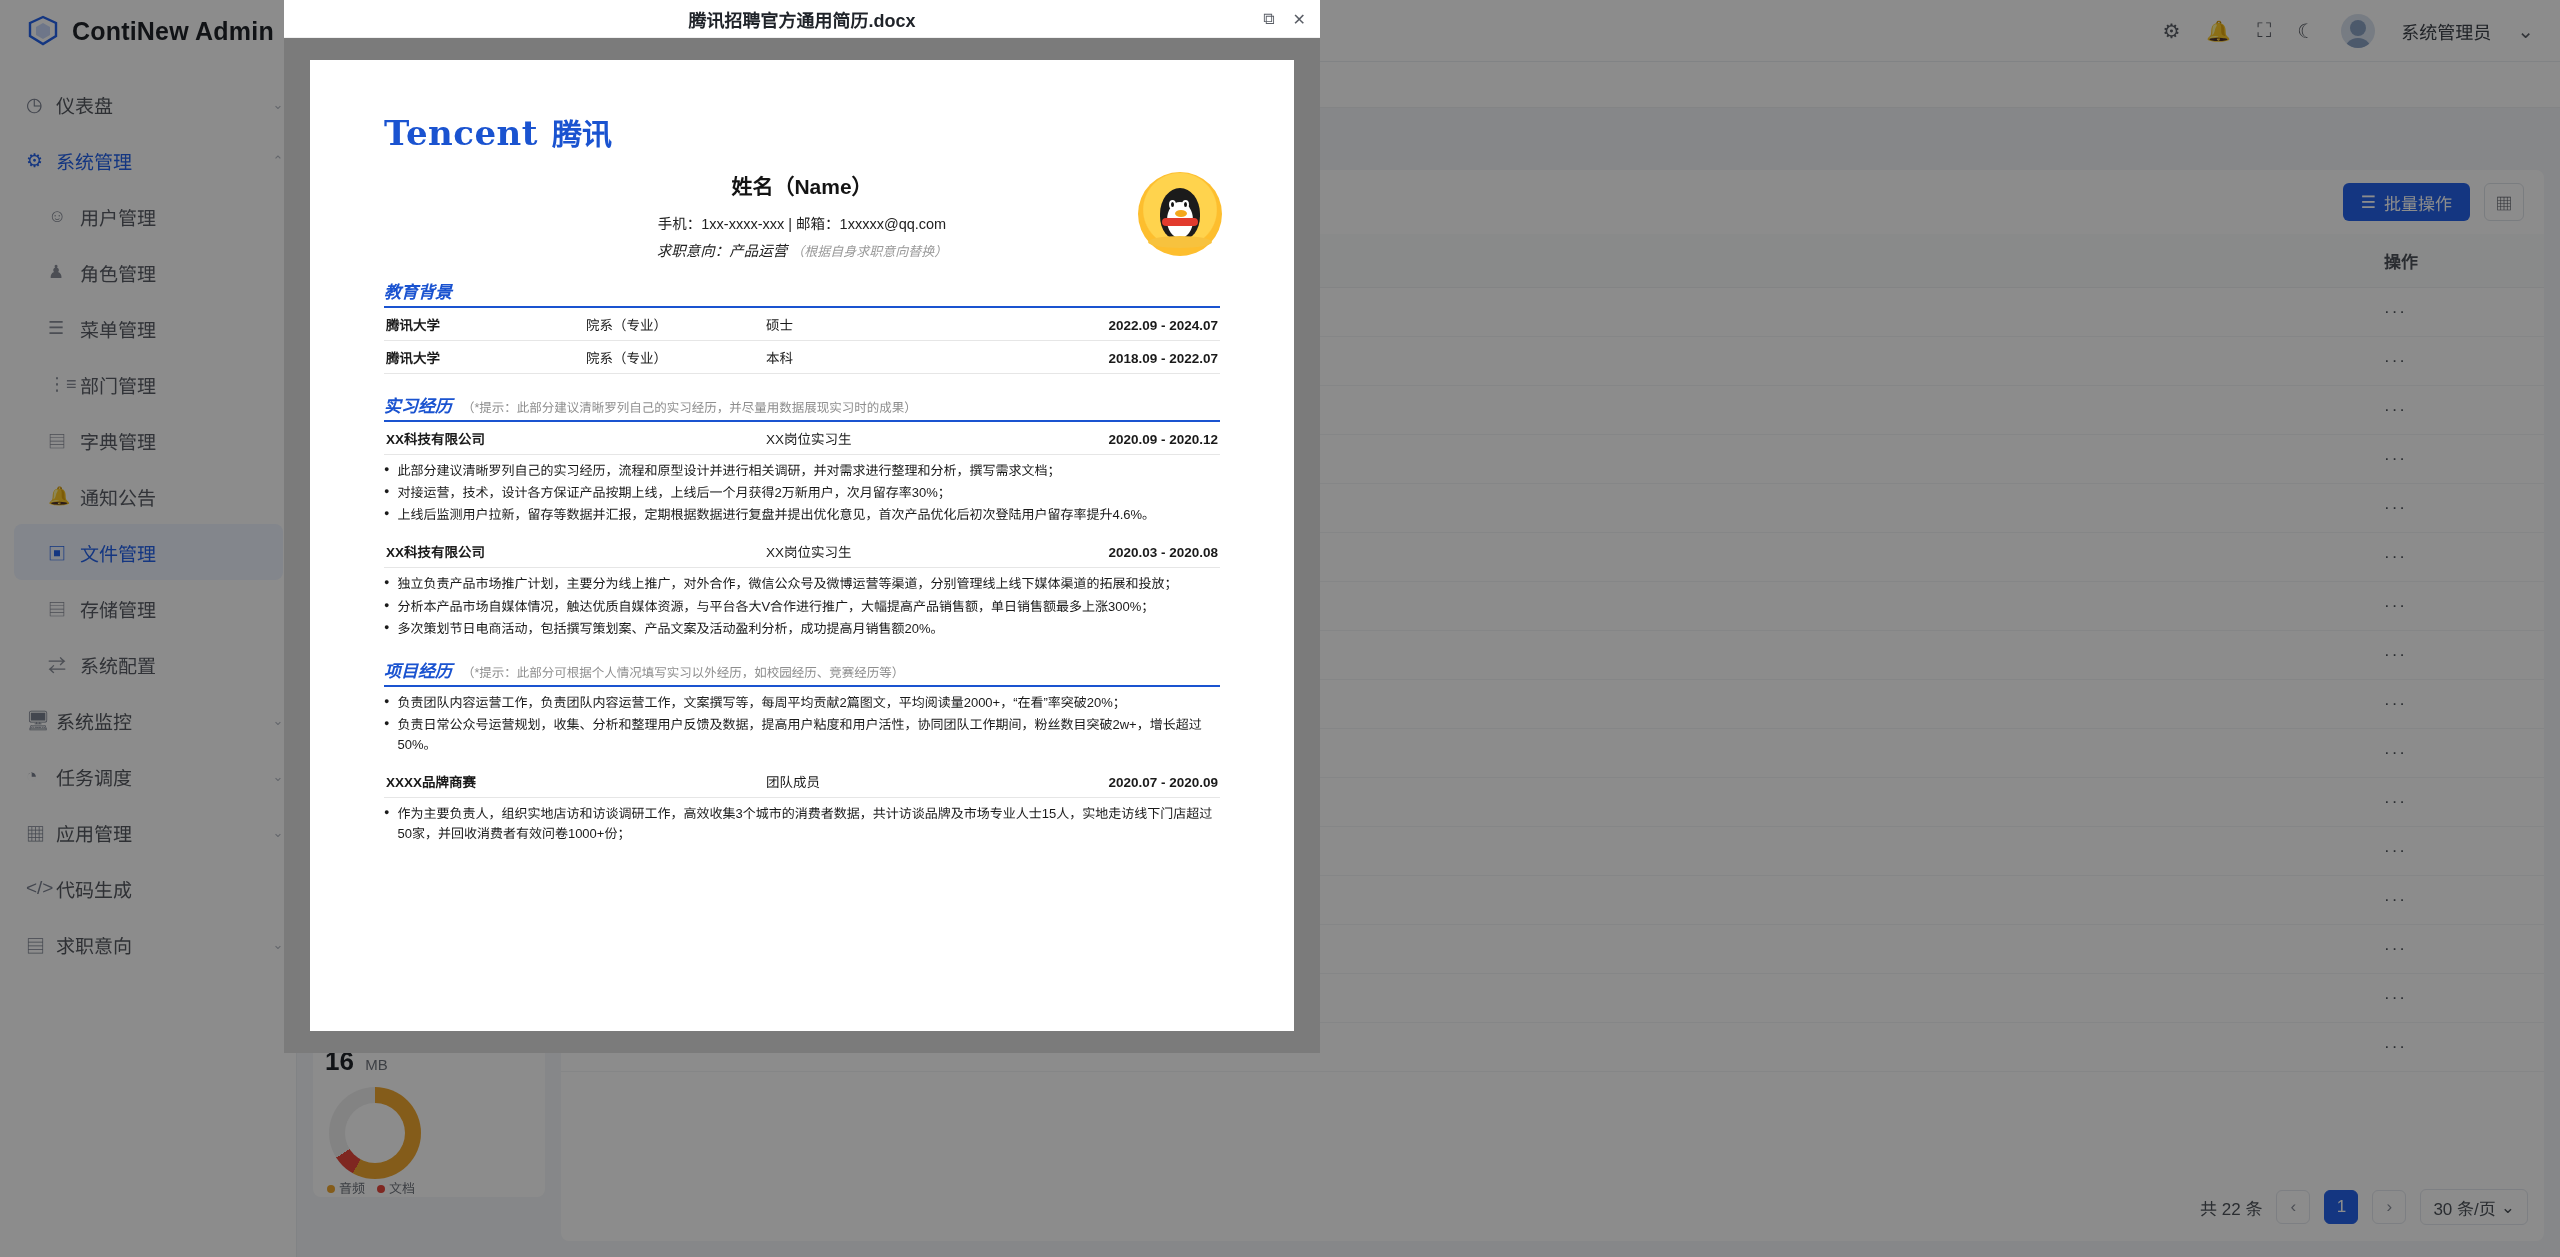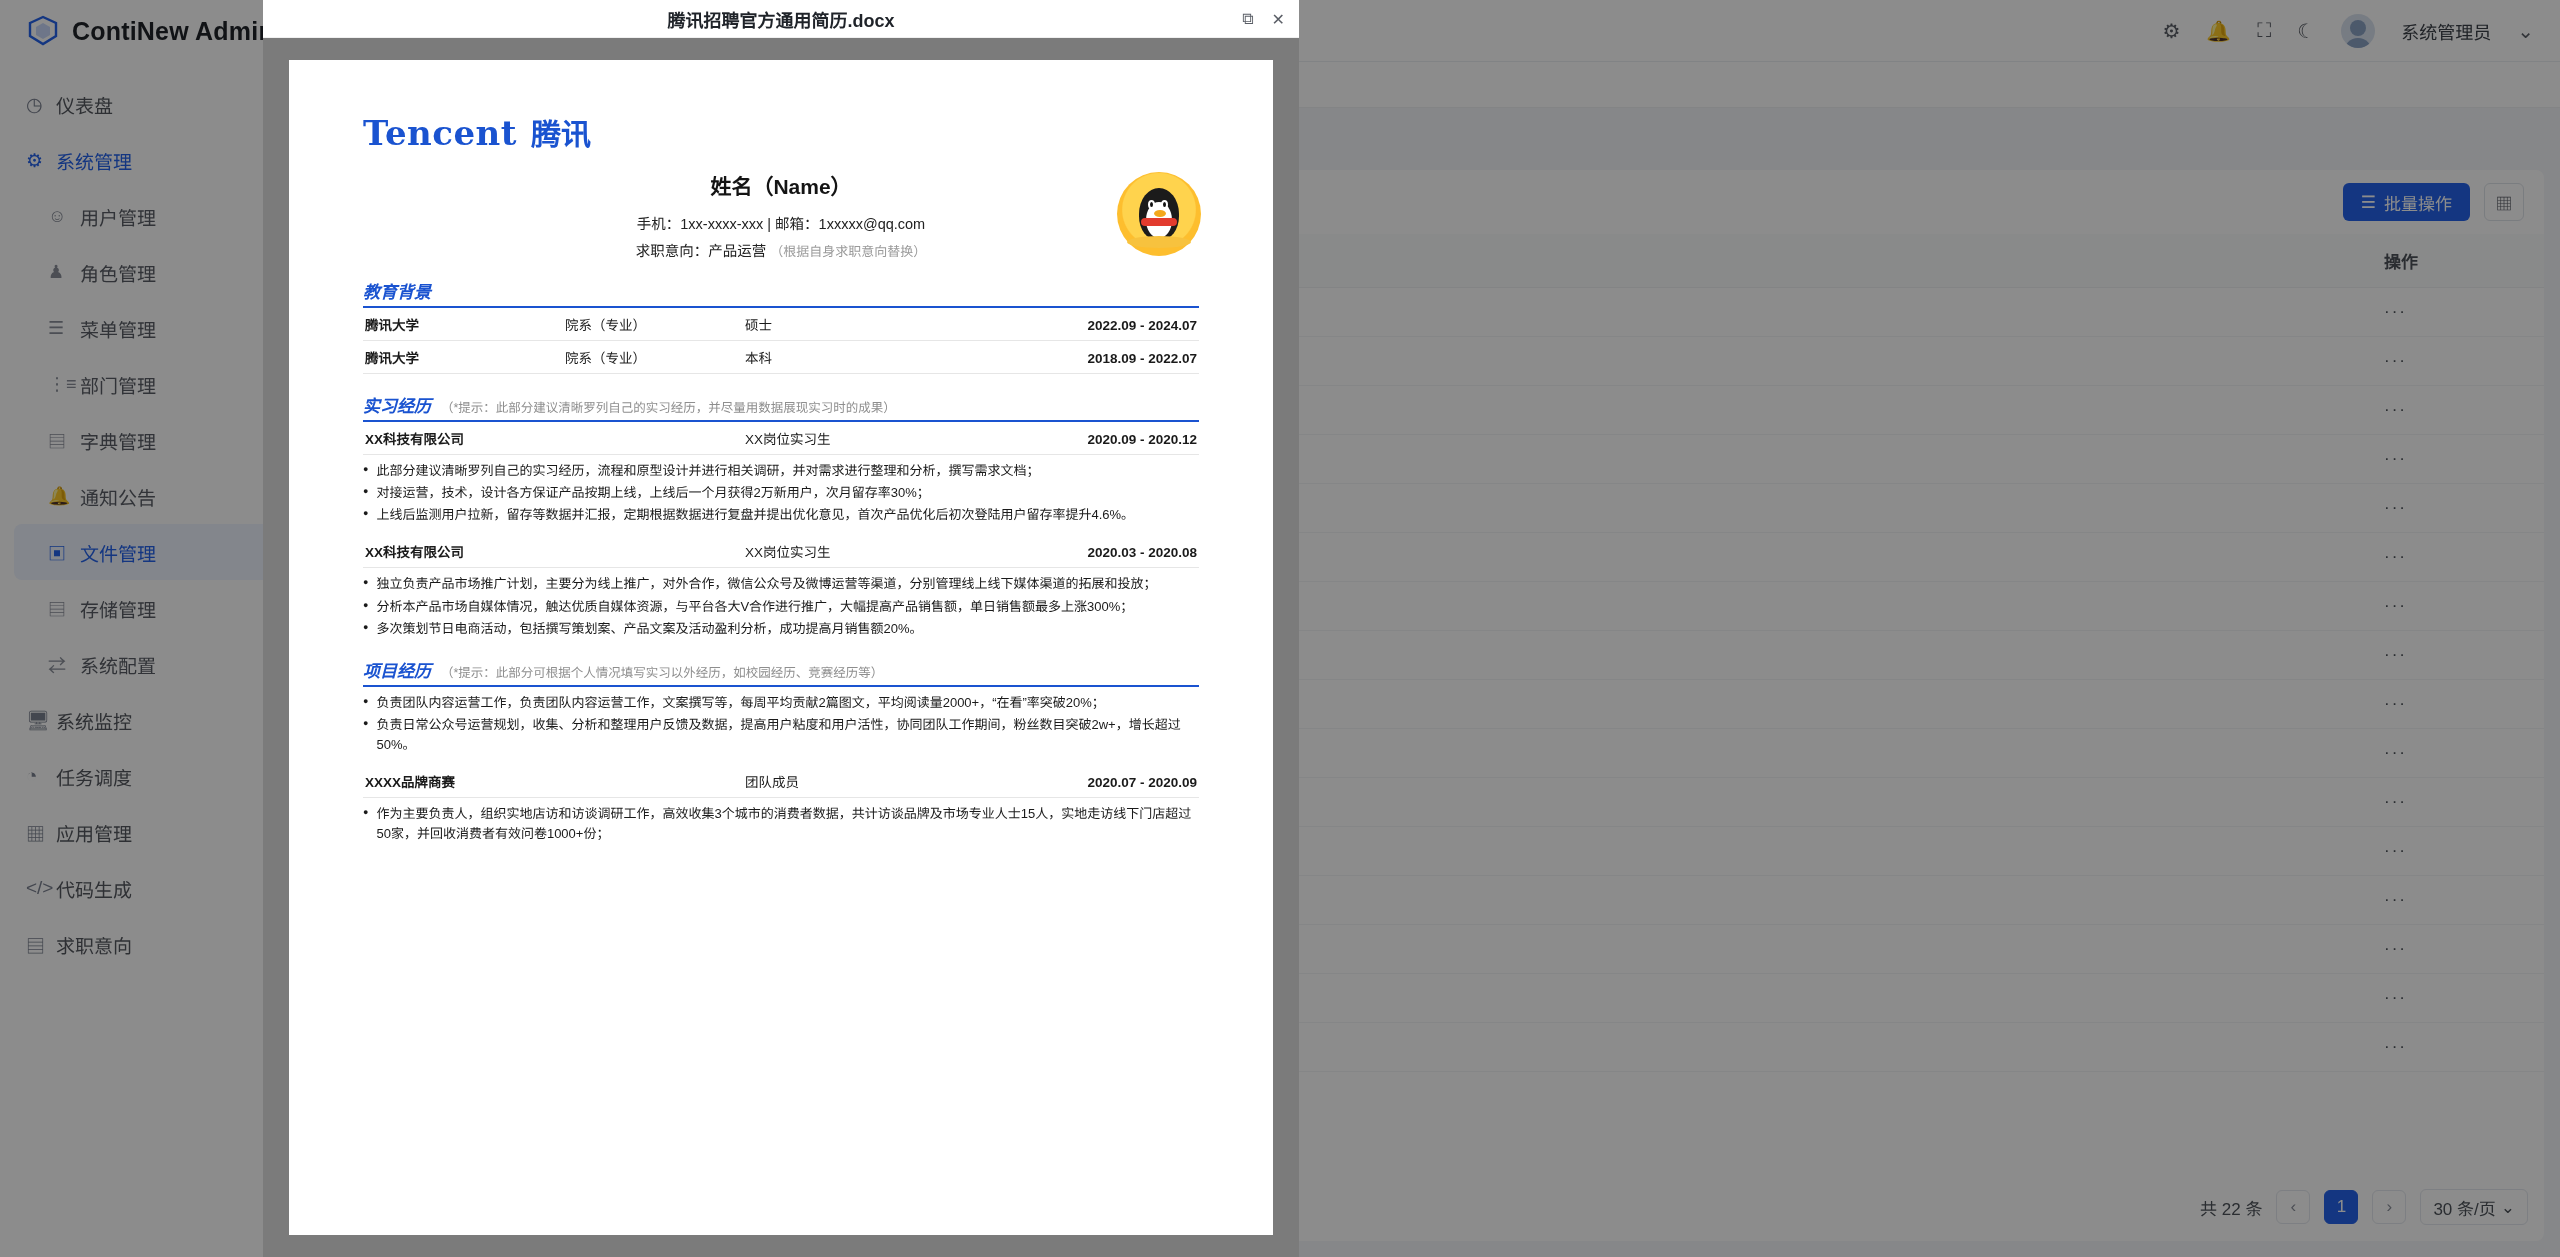--- a/index.html
+++ b/index.html
@@ -92,37 +92,37 @@
   table.files td { font-size: 17px; color: #4d5259; padding: 14px 20px; border-bottom: 1px solid #f2f4f6; }
   td.op { color: #8a8f9a; letter-spacing: 2px; }
   .pager { position: absolute; right: 16px; bottom: 16px; display: flex; align-items: center; gap: 14px; font-size: 17px; color: #4d5259; }
   .pg-btn { width: 34px; height: 34px; border: 1px solid #e3e7ee; border-radius: 6px; display: inline-flex; align-items: center; justify-content: center; background: #fff; color: #8a8f9a; }
   .pg-btn.cur { background: #2563eb; border-color: #2563eb; color: #fff; }
   .pg-select { height: 36px; border: 1px solid #e3e7ee; border-radius: 6px; display: inline-flex; align-items: center; gap: 5px; padding: 0 12px; color: #4d5259; }
 
   
   .overlay { position: absolute; inset: 0; background: rgba(0,0,0,0.45); }
   .modal {
-    position: absolute; left: 263px; top: 0; width: 1036px; height: 1257px;
+    position: absolute; left: 284px; top: 0; width: 1036px; height: 1053px;
     background: #ffffff; display: flex; flex-direction: column;
   }
   .modal-head { height: 38px; display: flex; align-items: center; justify-content: center; position: relative; border-bottom: 1px solid #f0f0f0; }
   .modal-title { font-size: 18px; color: #1f2329; font-weight: 600; }
   .modal-actions { position: absolute; right: 14px; top: 0; height: 38px; display: flex; align-items: center; gap: 18px; color: #5a5e66; font-size: 16px; }
   .modal-body { flex: 1; background: #7b7b7b; padding: 22px 26px; overflow: hidden; }
 
   
   .docpage { background: #fff; width: 100%; height: 100%; padding: 36px 74px 0 74px; position: relative; }
   .tencent-logo { display: flex; align-items: baseline; gap: 14px; margin-top: 14px; }
   .tl-en { font-family: "DejaVu Serif", serif; font-size: 34px; font-weight: 700; color: #1a53d0; letter-spacing: .5px; }
   .tl-cn { font-size: 30px; font-weight: 700; color: #1a53d0; }
 
   .doc-name { text-align: center; font-size: 21px; font-weight: 700; color: #141414; margin-top: 16px; }
   .doc-contact { text-align: center; font-size: 14.5px; color: #222; margin-top: 12px; }
-  .doc-intent { text-align: center; font-size: 14.5px; color: #222; margin-top: 6px; }
+  .doc-intent { text-align: center; font-size: 14.5px; color: #222; margin-top: 6px; font-style: italic; }
   .doc-intent .hint { color: #9a9a9a; font-size: 13px; }
 
   .penguin { position: absolute; right: 72px; top: 112px; width: 84px; height: 84px; border-radius: 50%;
              background: radial-gradient(circle at 50% 45%, #ffd34d 0 58%, #fdbe2e 60% 100%); }
   .penguin .rays { position: absolute; inset: -12px; border-radius: 50%;
       background: conic-gradient(from 0deg, #ffd34d 0 6deg, transparent 6deg 30deg, #ffd34d 30deg 36deg, transparent 36deg 60deg, #ffd34d 60deg 66deg, transparent 66deg 90deg, #ffd34d 90deg 96deg, transparent 96deg 120deg, #ffd34d 120deg 126deg, transparent 126deg 150deg, #ffd34d 150deg 156deg, transparent 156deg 180deg, #ffd34d 180deg 186deg, transparent 186deg 210deg, #ffd34d 210deg 216deg, transparent 216deg 240deg, #ffd34d 240deg 246deg, transparent 246deg 270deg, #ffd34d 270deg 276deg, transparent 276deg 300deg, #ffd34d 300deg 306deg, transparent 306deg 330deg, #ffd34d 330deg 336deg, transparent 336deg 360deg);
       opacity: .85; z-index: -1; }
   .penguin .body { position: absolute; left: 22px; top: 16px; width: 40px; height: 52px; background: #1b1b1b; border-radius: 50% 50% 45% 45%; }
   .penguin .belly { position: absolute; left: 29px; top: 30px; width: 26px; height: 36px; background: #fff; border-radius: 50%; }
   .penguin .eye-l, .penguin .eye-r { position: absolute; top: 28px; width: 7px; height: 9px; background: #fff; border-radius: 50%; }

